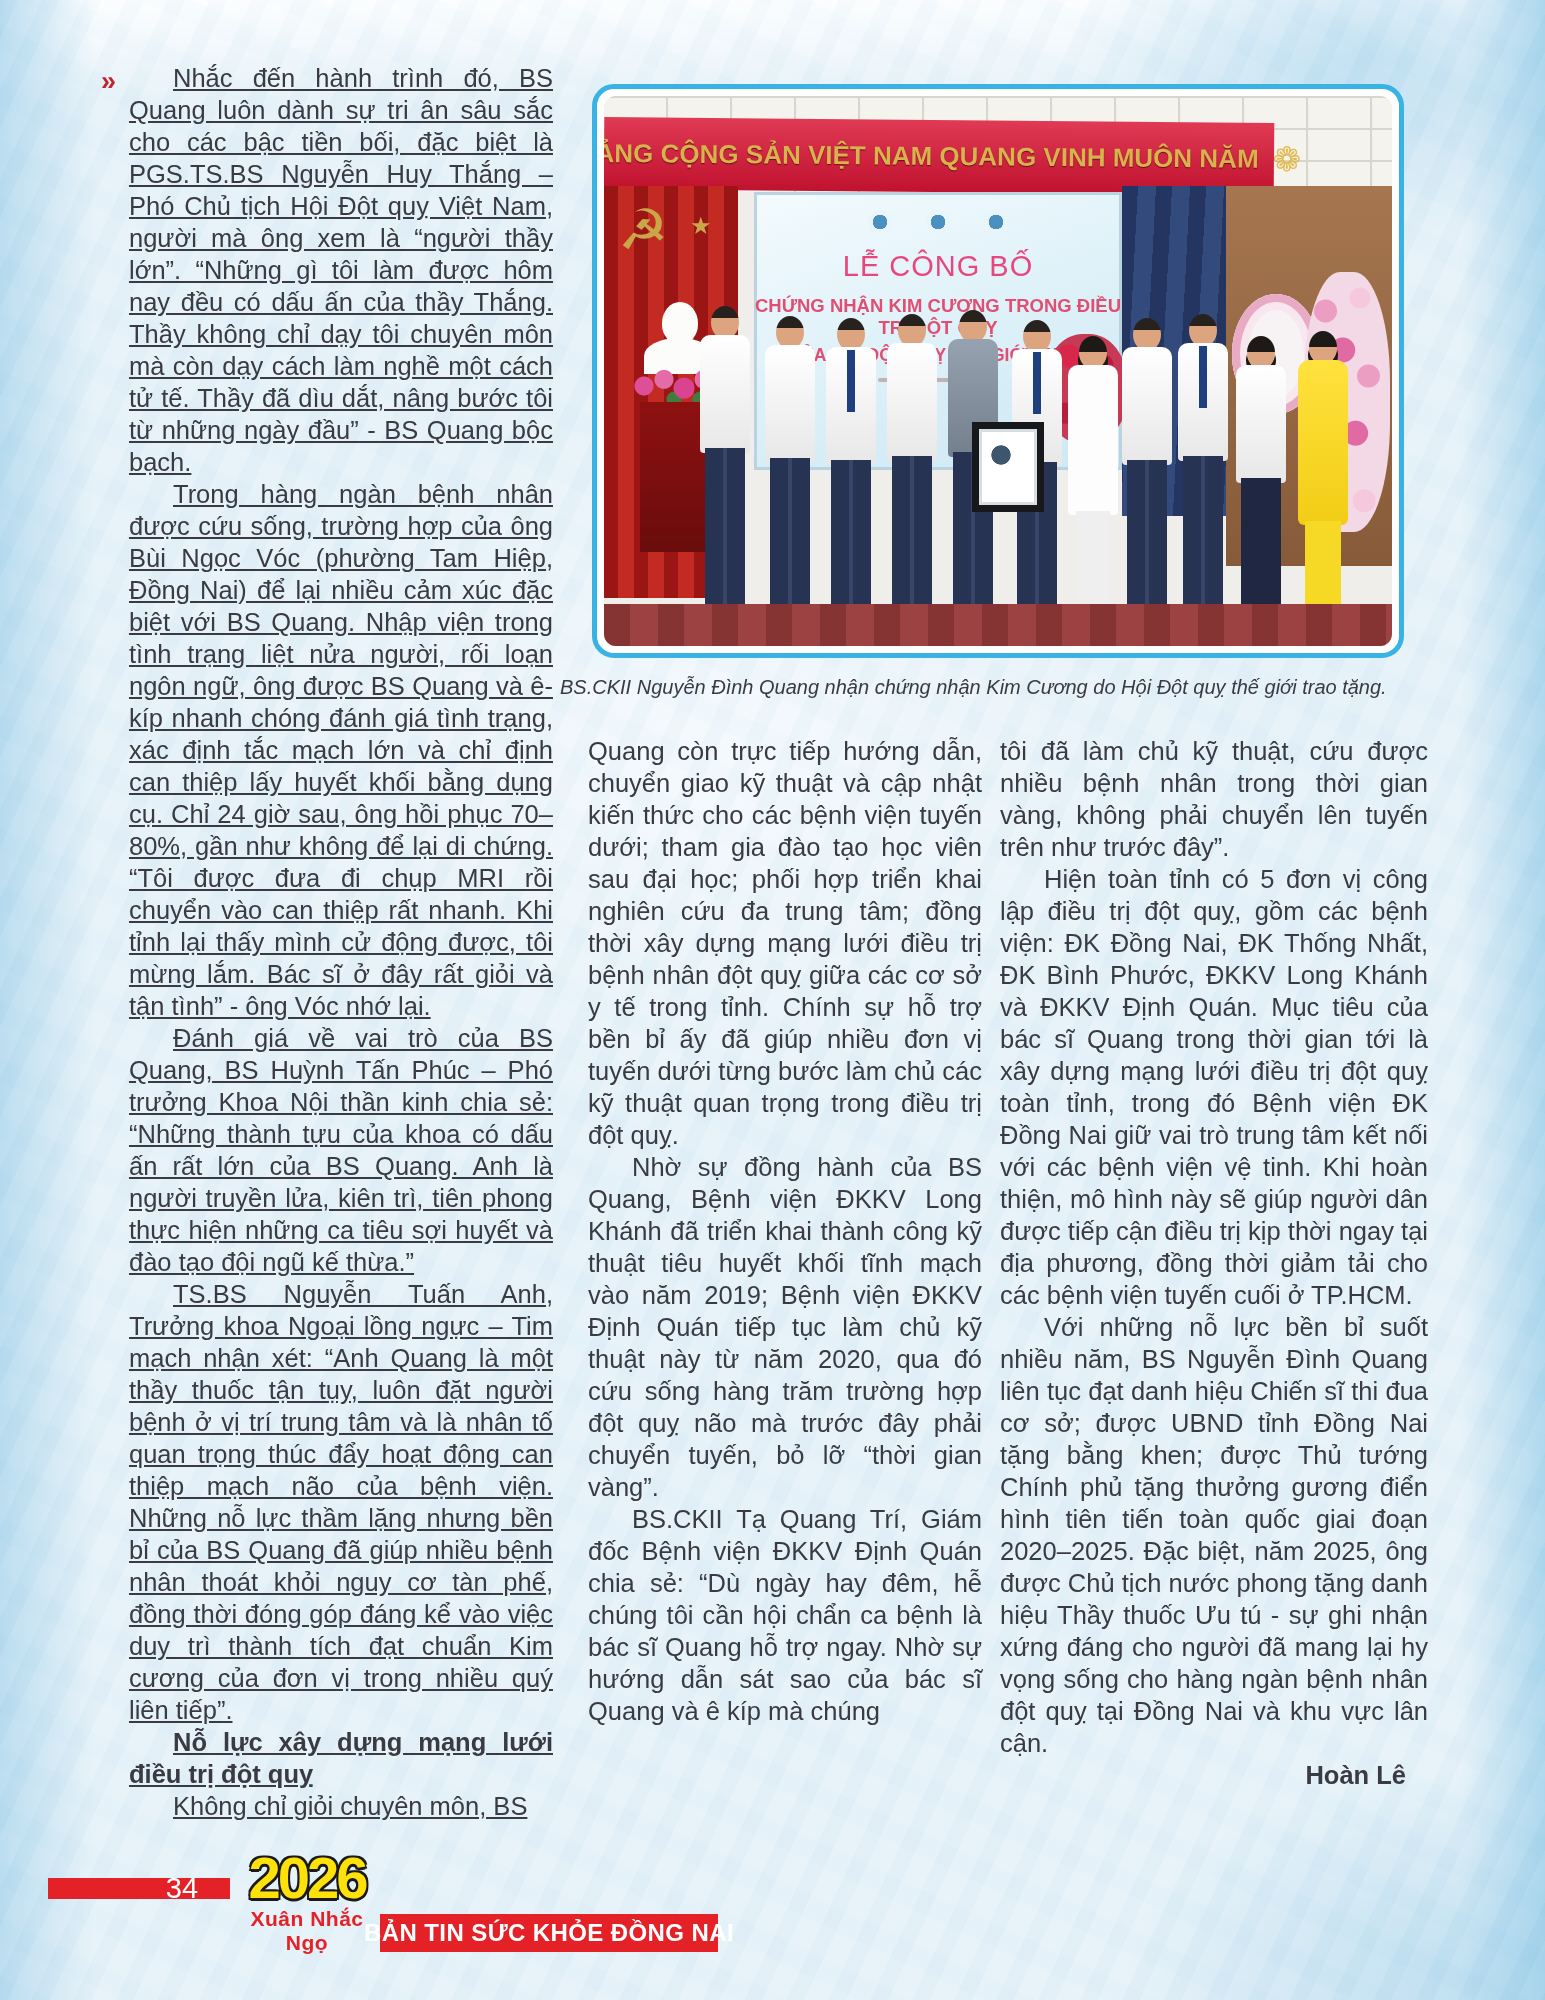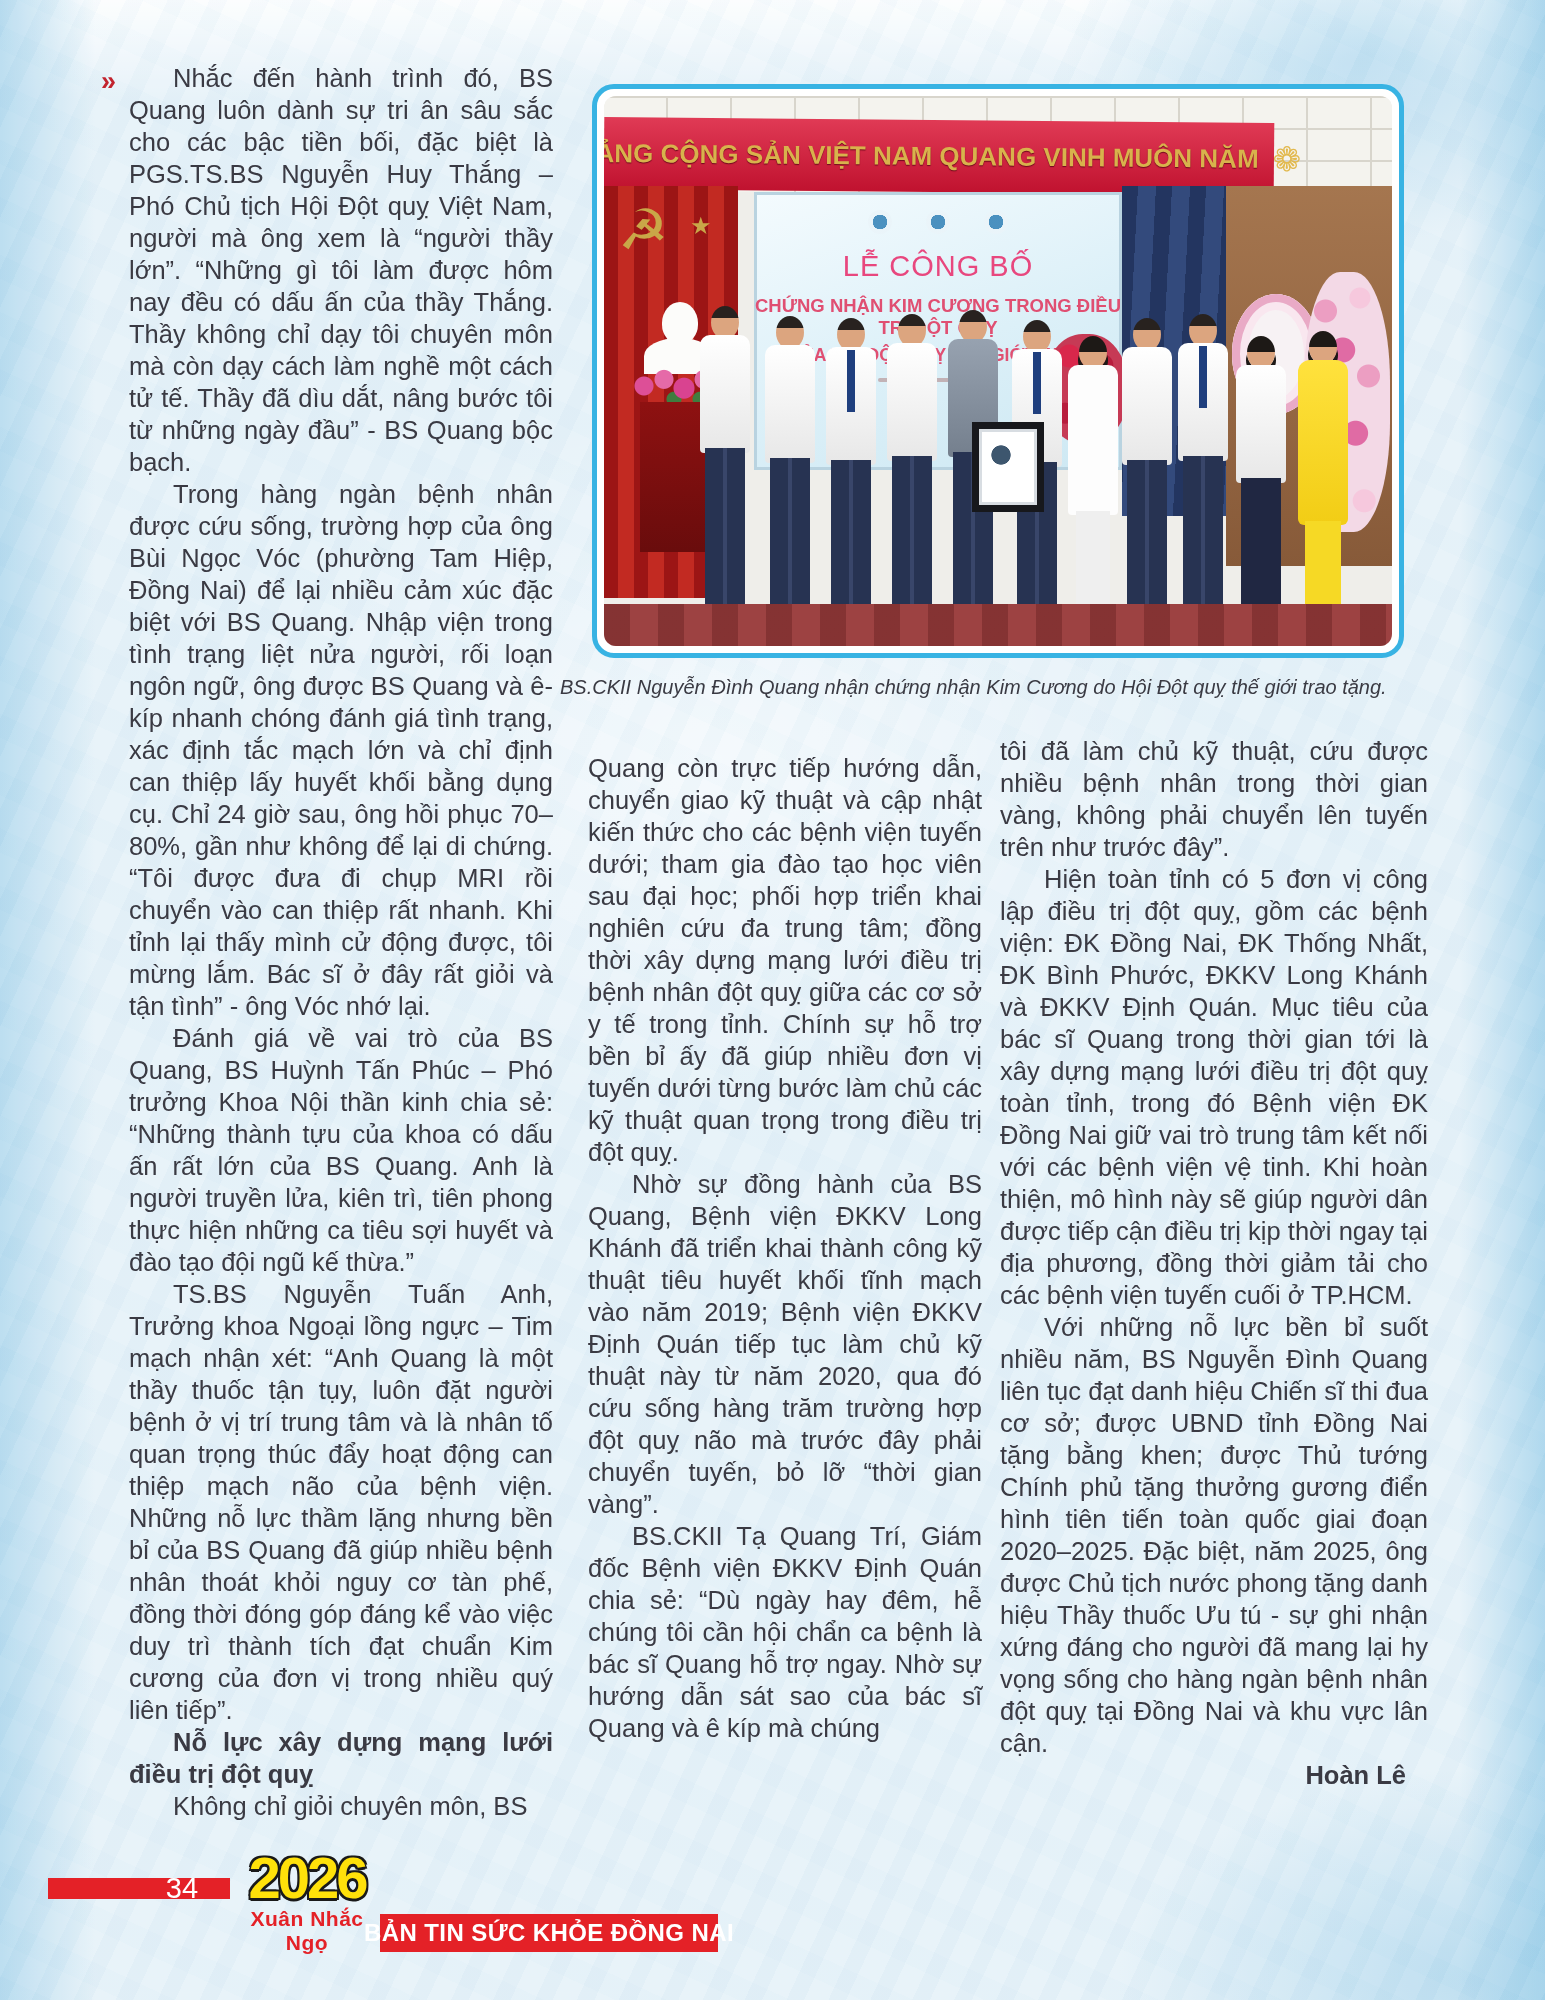--- a/index.html
+++ b/index.html
@@ -126,21 +126,21 @@
   .f-bar2{position:absolute; left:380px; top:1878px; width:338px; height:38px; background:#e42127;
     color:#fff; font-weight:bold; font-size:24px; display:flex; align-items:center; justify-content:center; letter-spacing:.4px; white-space:nowrap;margin-top:36px;}
 </style>
 </head>
 <body>
 
 <div class="page">
 
   <span class="marker">»</span>
 
-  <div class="col" style="left:129px; top:62px; width:424px;">
+  <div class="col" style="left:129px; top:62px; width:424px;text-decoration:underline;">
     <p>Nhắc đến hành trình đó, BS Quang luôn dành sự tri ân sâu sắc cho các bậc tiền bối, đặc biệt là PGS.TS.BS Nguyễn Huy Thắng – Phó Chủ tịch Hội Đột quỵ Việt Nam, người mà ông xem là “người thầy lớn”. “Những gì tôi làm được hôm nay đều có dấu ấn của thầy Thắng. Thầy không chỉ dạy tôi chuyên môn mà còn dạy cách làm nghề một cách tử tế. Thầy đã dìu dắt, nâng bước tôi từ những ngày đầu” - BS Quang bộc bạch.</p>
     <p>Trong hàng ngàn bệnh nhân được cứu sống, trường hợp của ông Bùi Ngọc Vóc (phường Tam Hiệp, Đồng Nai) để lại nhiều cảm xúc đặc biệt với BS Quang. Nhập viện trong tình trạng liệt nửa người, rối loạn ngôn ngữ, ông được BS Quang và ê-kíp nhanh chóng đánh giá tình trạng, xác định tắc mạch lớn và chỉ định can thiệp lấy huyết khối bằng dụng cụ. Chỉ 24 giờ sau, ông hồi phục 70–80%, gần như không để lại di chứng. “Tôi được đưa đi chụp MRI rồi chuyển vào can thiệp rất nhanh. Khi tỉnh lại thấy mình cử động được, tôi mừng lắm. Bác sĩ ở đây rất giỏi và tận tình” - ông Vóc nhớ lại.</p>
     <p>Đánh giá về vai trò của BS Quang, BS Huỳnh Tấn Phúc – Phó trưởng Khoa Nội thần kinh chia sẻ: “Những thành tựu của khoa có dấu ấn rất lớn của BS Quang. Anh là người truyền lửa, kiên trì, tiên phong thực hiện những ca tiêu sợi huyết và đào tạo đội ngũ kế thừa.”</p>
     <p>TS.BS Nguyễn Tuấn Anh, Trưởng khoa Ngoại lồng ngực – Tim mạch nhận xét: “Anh Quang là một thầy thuốc tận tụy, luôn đặt người bệnh ở vị trí trung tâm và là nhân tố quan trọng thúc đẩy hoạt động can thiệp mạch não của bệnh viện. Những nỗ lực thầm lặng nhưng bền bỉ của BS Quang đã giúp nhiều bệnh nhân thoát khỏi nguy cơ tàn phế, đồng thời đóng góp đáng kể vào việc duy trì thành tích đạt chuẩn Kim cương của đơn vị trong nhiều quý liên tiếp”.</p>
     <p class="subhead">Nỗ lực xây dựng mạng lưới điều trị đột quỵ</p>
     <p>Không chỉ giỏi chuyên môn, BS</p>
   </div>
 
   <div class="photo">
     <div class="photo-inner">
@@ -231,21 +231,21 @@
           <i class="lg"></i>
         </div>
 
       <div class="frame"></div>
       <div class="floor"></div>
     </div>
   </div>
 
   <div class="caption">BS.CKII Nguyễn Đình Quang nhận chứng nhận Kim Cương do Hội Đột quỵ thế giới trao tặng.</div>
 
-  <div class="col" style="left:588px; top:735px; width:394px;margin-top:17px;">
+  <div class="col" style="left:588px; top:735px; width:394px;">
     <p class="noindent">Quang còn trực tiếp hướng dẫn, chuyển giao kỹ thuật và cập nhật kiến thức cho các bệnh viện tuyến dưới; tham gia đào tạo học viên sau đại học; phối hợp triển khai nghiên cứu đa trung tâm; đồng thời xây dựng mạng lưới điều trị bệnh nhân đột quỵ giữa các cơ sở y tế trong tỉnh. Chính sự hỗ trợ bền bỉ ấy đã giúp nhiều đơn vị tuyến dưới từng bước làm chủ các kỹ thuật quan trọng trong điều trị đột quỵ.</p>
     <p>Nhờ sự đồng hành của BS Quang, Bệnh viện ĐKKV Long Khánh đã triển khai thành công kỹ thuật tiêu huyết khối tĩnh mạch vào năm 2019; Bệnh viện ĐKKV Định Quán tiếp tục làm chủ kỹ thuật này từ năm 2020, qua đó cứu sống hàng trăm trường hợp đột quỵ não mà trước đây phải chuyển tuyến, bỏ lỡ “thời gian vàng”.</p>
     <p>BS.CKII Tạ Quang Trí, Giám đốc Bệnh viện ĐKKV Định Quán chia sẻ: “Dù ngày hay đêm, hễ chúng tôi cần hội chẩn ca bệnh là bác sĩ Quang hỗ trợ ngay. Nhờ sự hướng dẫn sát sao của bác sĩ Quang và ê kíp mà chúng</p>
   </div>
 
   <div class="col" style="left:1000px; top:735px; width:428px;">
     <p class="noindent">tôi đã làm chủ kỹ thuật, cứu được nhiều bệnh nhân trong thời gian vàng, không phải chuyển lên tuyến trên như trước đây”.</p>
     <p>Hiện toàn tỉnh có 5 đơn vị công lập điều trị đột quỵ, gồm các bệnh viện: ĐK Đồng Nai, ĐK Thống Nhất, ĐK Bình Phước, ĐKKV Long Khánh và ĐKKV Định Quán. Mục tiêu của bác sĩ Quang trong thời gian tới là xây dựng mạng lưới điều trị đột quỵ toàn tỉnh, trong đó Bệnh viện ĐK Đồng Nai giữ vai trò trung tâm kết nối với các bệnh viện vệ tinh. Khi hoàn thiện, mô hình này sẽ giúp người dân được tiếp cận điều trị kịp thời ngay tại địa phương, đồng thời giảm tải cho các bệnh viện tuyến cuối ở TP.HCM.</p>
     <p>Với những nỗ lực bền bỉ suốt nhiều năm, BS Nguyễn Đình Quang liên tục đạt danh hiệu Chiến sĩ thi đua cơ sở; được UBND tỉnh Đồng Nai tặng bằng khen; được Thủ tướng Chính phủ tặng thưởng gương điển hình tiên tiến toàn quốc giai đoạn 2020–2025. Đặc biệt, năm 2025, ông được Chủ tịch nước phong tặng danh hiệu Thầy thuốc Ưu tú - sự ghi nhận xứng đáng cho người đã mang lại hy vọng sống cho hàng ngàn bệnh nhân đột quỵ tại Đồng Nai và khu vực lân cận.</p>
     <p class="author">Hoàn Lê</p>

